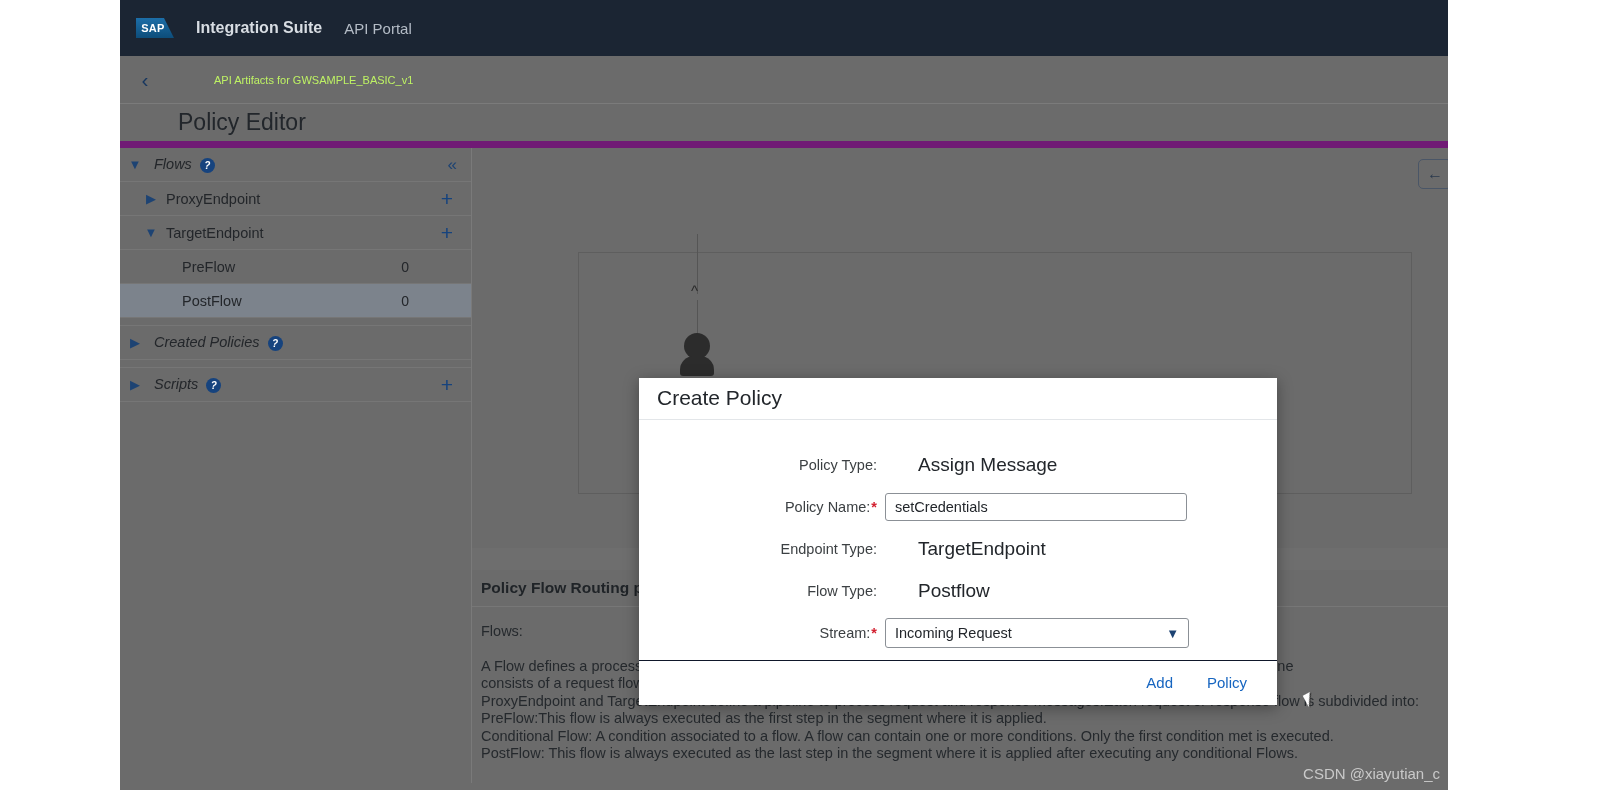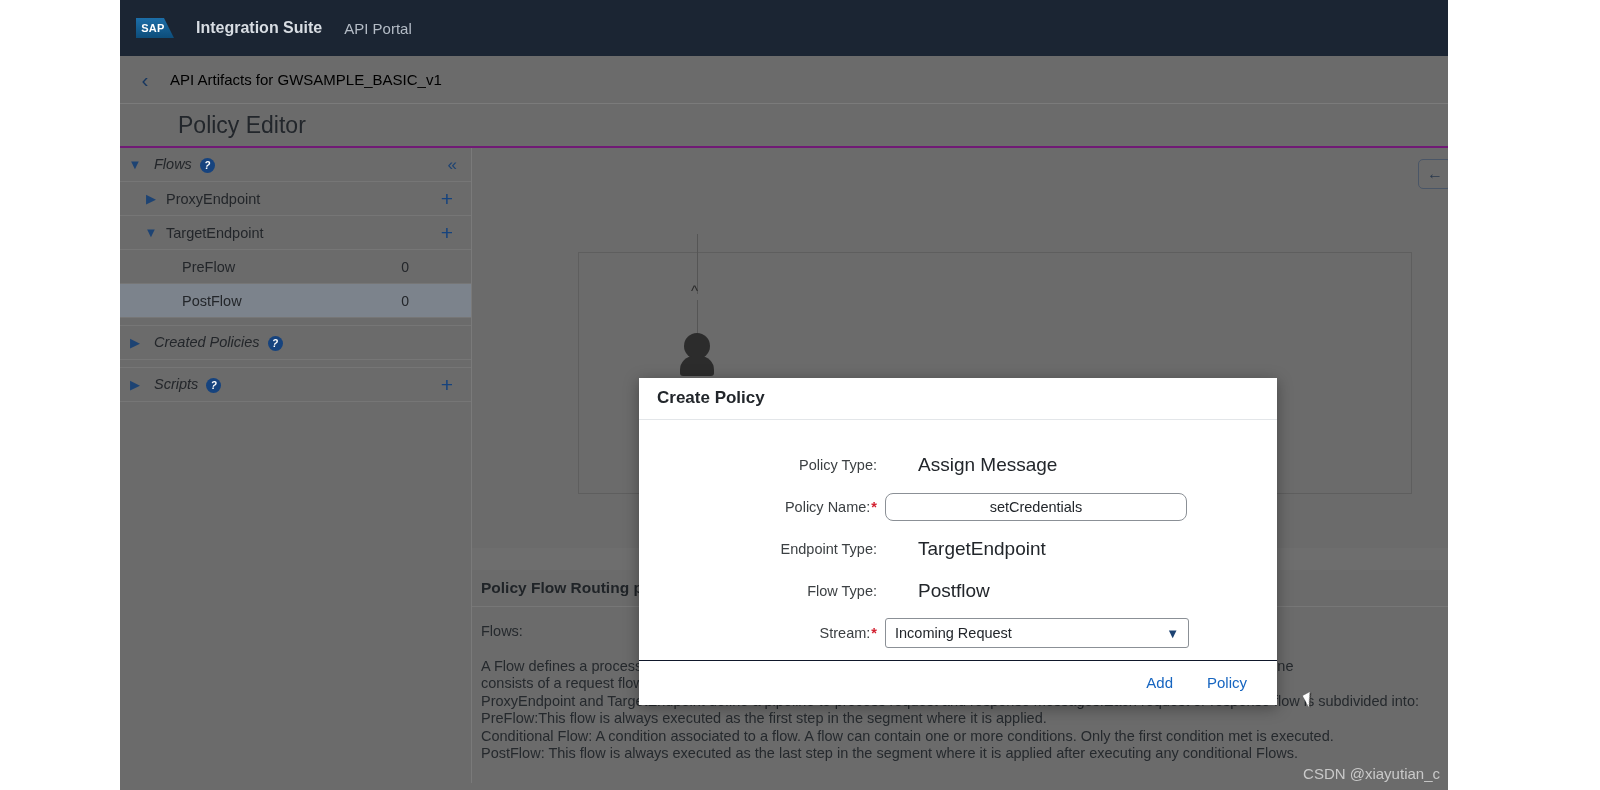--- a/index.html
+++ b/index.html
@@ -70,32 +70,33 @@
     border-bottom: 1px solid #7b7b7b;
   }
   .back-chevron {
     width: 22px; height: 22px;
     display: flex; align-items: center; justify-content: center;
     color: #16365f;
     font-size: 21px;
     line-height: 1;
   }
   .crumb-text {
-    color: #000000;
-    font-size: 15px;
+    color: #bef264;
+    font-size: 11px;
+    margin-left: 44px;
   }
 
   
   .page-title-bar {
     height: 44px;
     background: #6b6b6b;
     display: flex;
     align-items: center;
     padding-left: 58px;
-    border-bottom: 2px solid #701a75;
+    border-bottom: 7px solid #701a75;
   }
   .page-title {
     color: #22262b;
     font-size: 23px;
     font-weight: normal;
   }
 
   
   .body-row { display: flex; height: 642px; }
 
@@ -246,22 +247,21 @@
     box-shadow: 0 3px 14px rgba(0,0,0,.35);
     display: flex; flex-direction: column;
     z-index: 50;
   }
   .modal-head {
     height: 46px;
     display: flex; align-items: center;
     padding-left: 18px;
     border-bottom: 1px solid #e3e6e9;
     color: #22262b;
-    font-size: 17px;
-    font-weight: bold;
+    font-size: 21px;
   }
   .modal-body { flex: 1; padding-top: 30px; }
   .form-row {
     display: flex;
     align-items: center;
     margin-bottom: 12px;
     height: 30px;
   }
   .form-label {
     width: 246px;
@@ -274,28 +274,27 @@
   .req { color: #d32030; font-weight: bold; margin-left: 1px; }
   .form-value {
     font-size: 19px;
     color: #22262b;
     padding-left: 6px;
     margin-left: 27px;
   }
   .text-input {
     width: 302px; height: 28px;
     border: 1px solid #8b9096;
-    border-radius: 8px;
+    border-radius: 3px;
     font-family: "Liberation Sans", sans-serif;
     font-size: 14.5px;
     color: #22262b;
     padding: 0 9px;
     background: #ffffff;
     outline: none;
-    text-align: center;
   }
   .select-wrap {
     position: relative;
     width: 304px; height: 30px;
   }
   .select-box {
     width: 100%; height: 100%;
     border: 1px solid #8b9096;
     border-radius: 3px;
     background: #ffffff;

